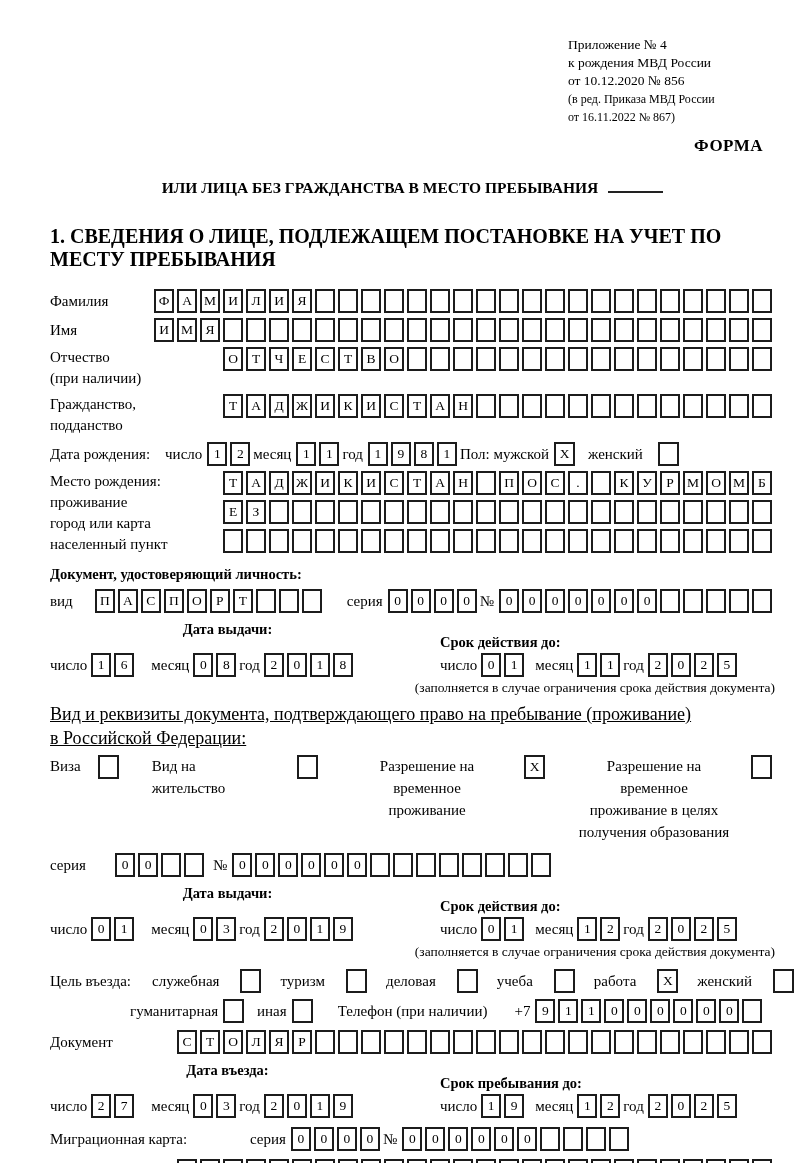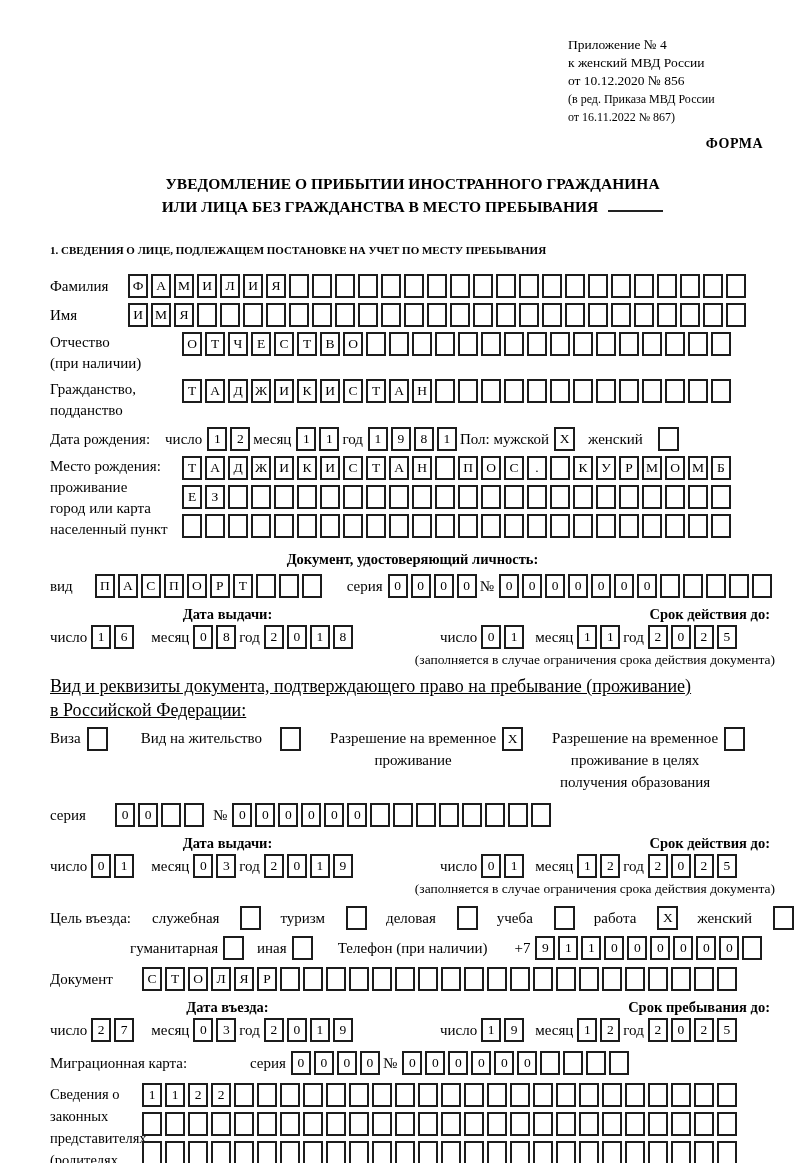--- a/index.html
+++ b/index.html
@@ -4,27 +4,27 @@
 <style>
   html,body{margin:0;padding:0;}
   body{background:#ffffff;width:800px;height:1163px;overflow:hidden;
        font-family:"Liberation Serif",serif;color:#000;}
   .page{width:800px;height:1163px;background:#fff;box-sizing:border-box;
         padding:36px 25px 0 50px;position:relative;}
 
   
   .appendix{margin-left:518px;font-size:13.5px;line-height:18px;}
   .appendix .ed{font-size:12px;}
-  .forma{text-align:right;font-weight:bold;font-size:14px;margin:10px 12px 0 0;letter-spacing:.5px;}
+  .forma{text-align:right;font-weight:bold;font-size:17px;margin:10px 12px 0 0;letter-spacing:.5px;}
   .title{text-align:center;font-weight:bold;font-size:15.5px;line-height:23px;margin-top:20px;}
   .blank-line{display:inline-block;width:55px;border-bottom:2px solid #222;height:14px;margin-left:10px;}
-  .sec-heading{font-weight:bold;font-size:11px;margin-top:26px;text-align:left;}
+  .sec-heading{font-weight:bold;font-size:20px;margin-top:26px;text-align:left;}
 
   
-  .frow{display:flex;align-items:flex-start;margin-top:5px;}
+  .frow{display:flex;align-items:flex-start;margin-top:5px;justify-content:space-between;}
   .flabel{flex-shrink:0;font-size:15px;line-height:24px;}
   .w78{width:78px;} .w132{width:132px;} .w92{width:92px;}
   .lab2{font-size:15px;line-height:21px;}
   .grid{display:flex;flex-wrap:nowrap;}
   .gridstack .grid{margin-bottom:5px;}
 
   
   .cbox{display:inline-block;box-sizing:border-box;width:20px;height:24px;
         border:2px solid #1c1c1c;margin-right:3px;text-align:center;
         font-size:13.5px;line-height:20px;background:#fff;flex-shrink:0;}
@@ -32,57 +32,56 @@
 
   
   .inline-row{display:flex;align-items:center;font-size:15px;margin-top:6px;flex-wrap:nowrap;}
   .inline-row .gap{width:10px;flex-shrink:0;} .inline-row .gapL{width:22px;flex-shrink:0;}
   .lbl{white-space:nowrap;margin-right:5px;}
 
   
   .dateblock{margin-top:8px;}
   .dg-heads{display:flex;font-size:14.5px;font-weight:bold;}
   .dg-heads .h1{width:355px;text-align:center;}
-  .dg-heads .h2{width:330px;text-align:right;margin-left:35px;}
+  .dg-heads .h2{width:330px;text-align:left;margin-left:35px;margin-top:13px;}
   .dg-nums{display:flex;align-items:center;font-size:15px;margin-top:2px;}
   .dg{display:flex;align-items:center;}
   .dg .lbl{margin-right:4px;}
   .dg-left{width:355px;}
   .dg-right{margin-left:35px;}
   .note{font-size:13.5px;text-align:right;margin-top:3px;}
 
-  .doc-heading{text-align:center;font-weight:bold;font-size:14.5px;margin-top:8px;}
+  .doc-heading{text-align:left;font-weight:bold;font-size:14.5px;margin-top:8px;}
   .plain{font-size:18px;margin-top:7px;line-height:22px;text-decoration:underline;}
 
   
   .chk-band{display:flex;align-items:flex-start;margin-top:6px;font-size:15px;}
-  .chk-item{display:flex;align-items:flex-start;margin-right:16px;}
+  .chk-item{display:flex;align-items:flex-start;margin-right:16px;gap:11px;}
   .chk-item .txt{margin-right:6px;line-height:22px;}
   .chk-item .center{text-align:center;}
   .pre{white-space:pre-line;}
 
   .indent80{margin-left:80px;}
 </style>
 </head>
 <body>
 
 <div class="page">
 
   <div class="appendix">
     <div>Приложение № 4</div>
-    <div>к женский МВД России</div>
+    <div>к рождения МВД России</div>
     <div>от 10.12.2020 № 856</div>
     <div class="ed">(в ред. Приказа МВД России</div>
     <div class="ed">от 16.11.2022 № 867)</div>
   </div>
 
   <div class="forma">ФОРМА</div>
 
   <div class="title">
-    <div>УВЕДОМЛЕНИЕ О ПРИБЫТИИ ИНОСТРАННОГО ГРАЖДАНИНА</div>
     <div>
       <span>ИЛИ ЛИЦА БЕЗ ГРАЖДАНСТВА В МЕСТО ПРЕБЫВАНИЯ</span><span class="blank-line"></span>
     </div>
   </div>
 
   <div class="sec-heading">1. СВЕДЕНИЯ О ЛИЦЕ, ПОДЛЕЖАЩЕМ ПОСТАНОВКЕ НА УЧЕТ ПО МЕСТУ ПРЕБЫВАНИЯ</div>
 
   <div class="frow" style="margin-top:18px;">
     <div class="flabel w78">Фамилия</div>
     <div class="grid">

